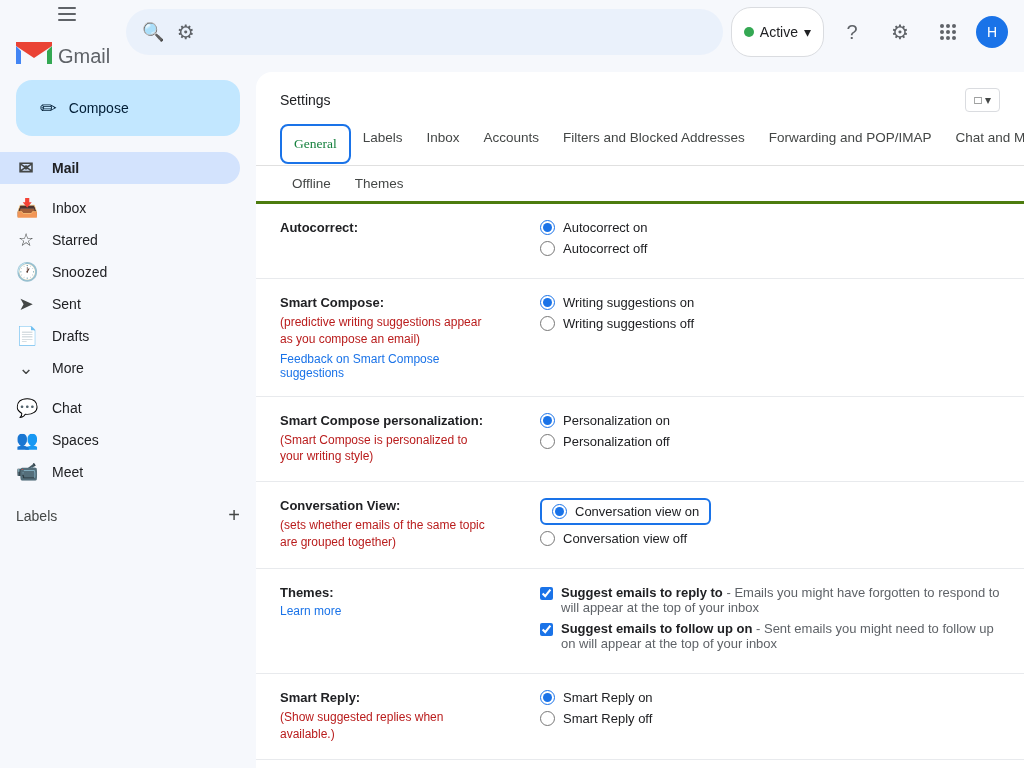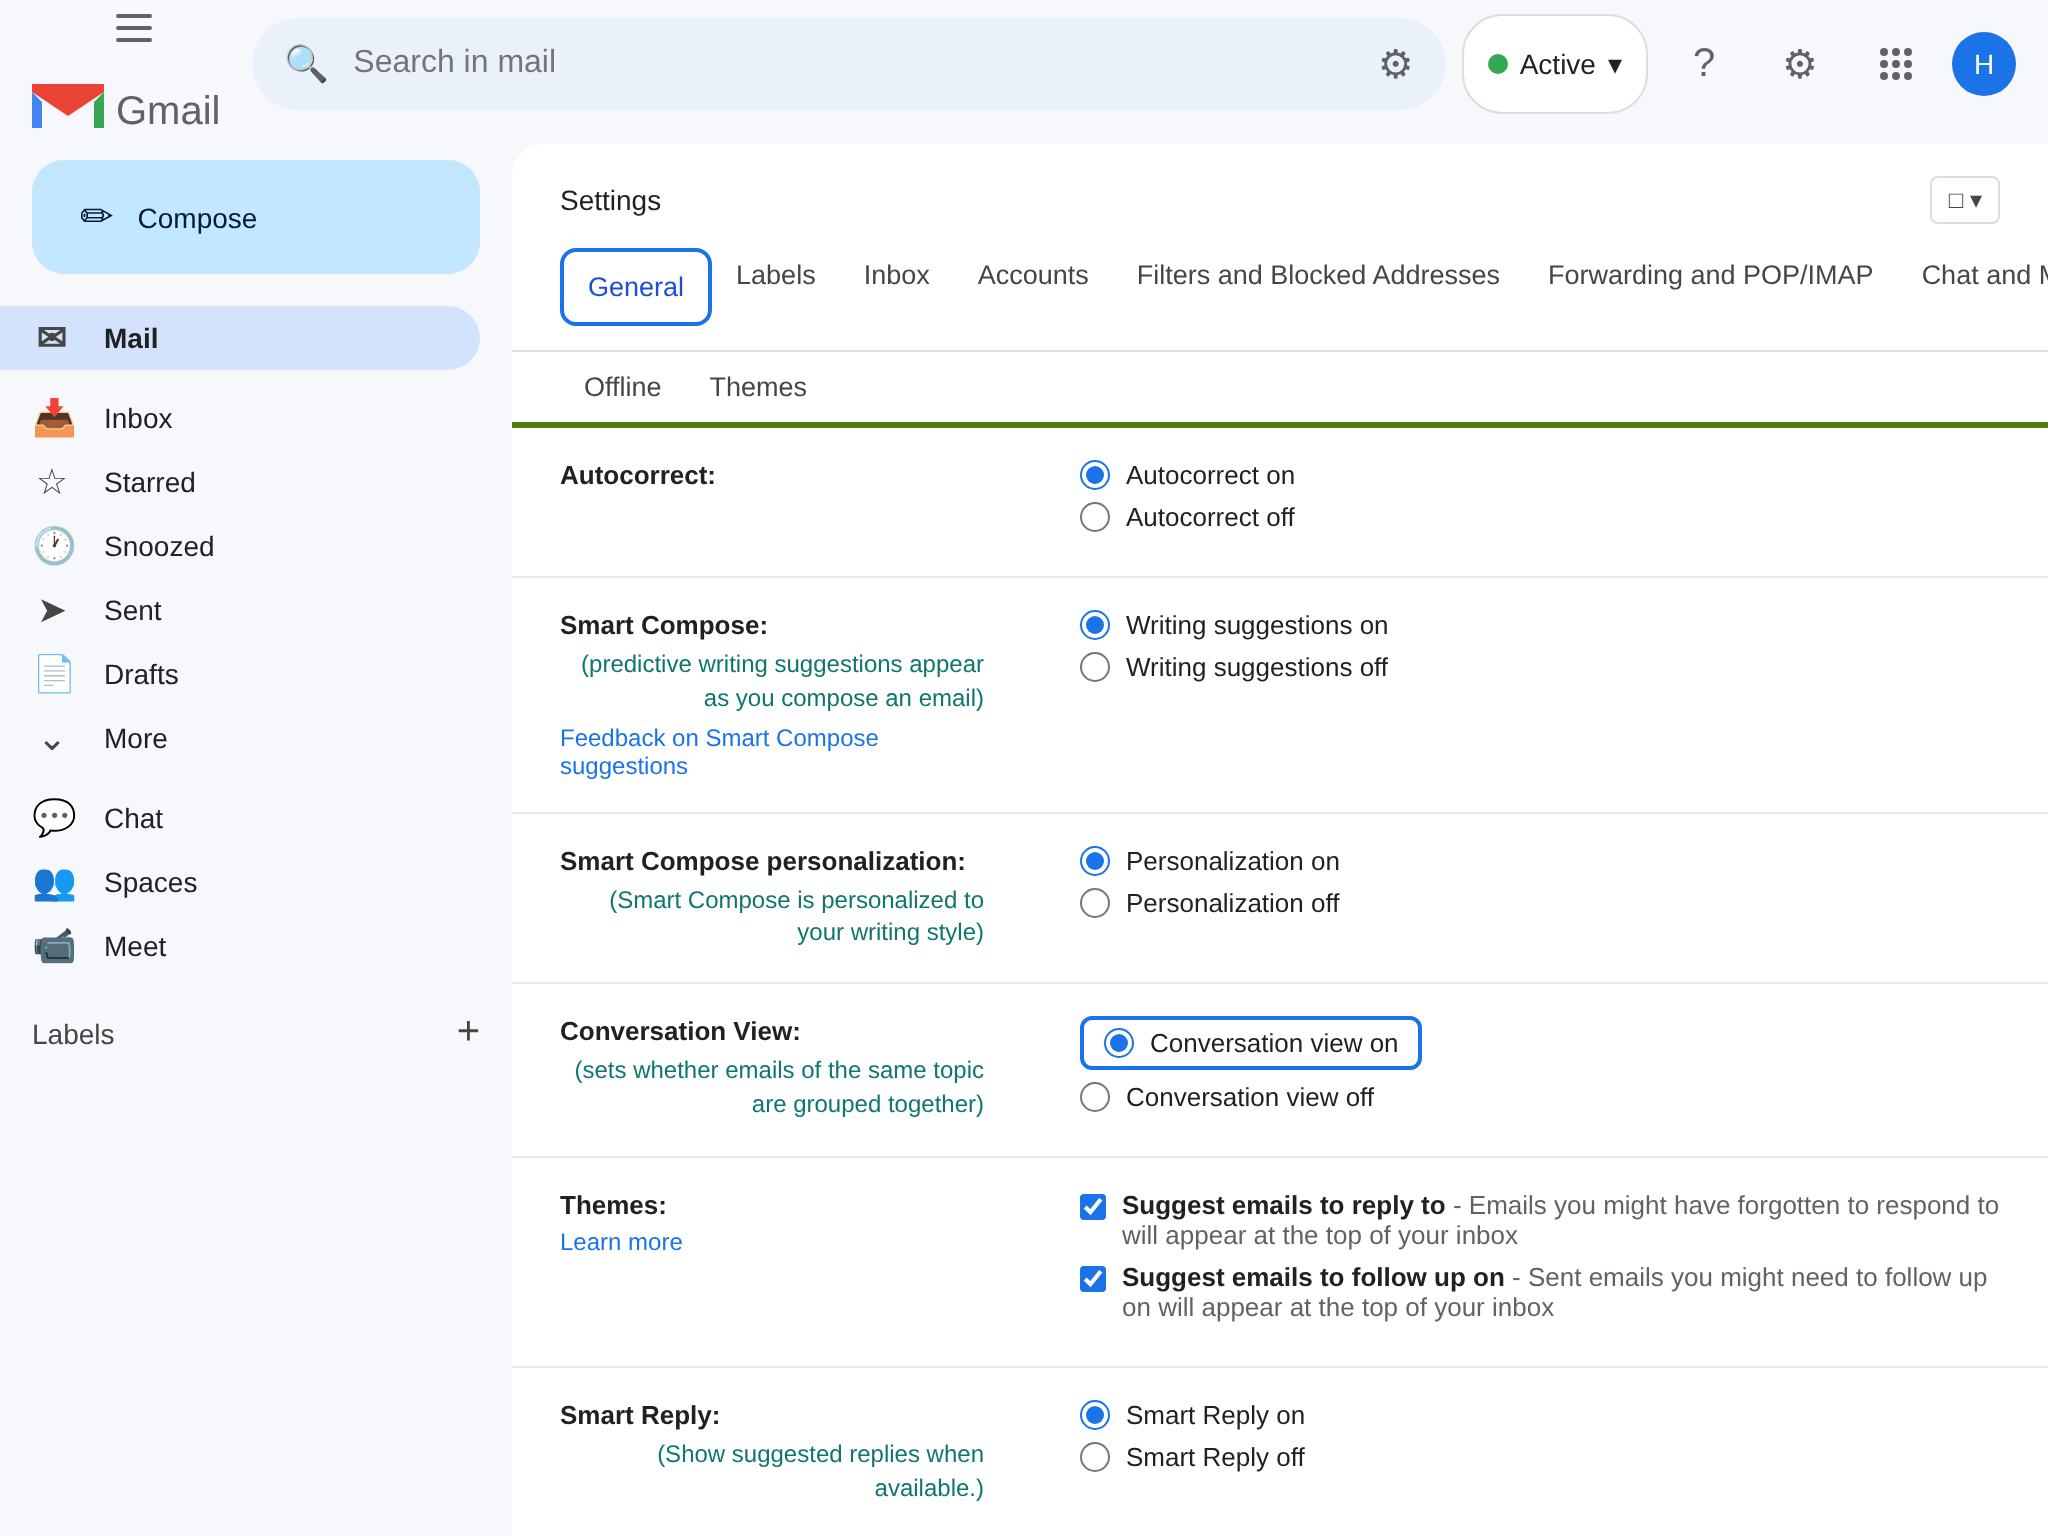--- a/index.html
+++ b/index.html
@@ -39,32 +39,32 @@
     .content { flex: 1; display: flex; flex-direction: column; overflow: hidden; background: white; border-radius: 16px 0 0 0; margin: 8px 0 0 0; }
 
     
     .settings-header { padding: 16px 24px 0; font-size: 22px; font-weight: 400; color: #202124; display: flex; align-items: center; justify-content: space-between; }
     .settings-display-btn { border: 1px solid #dadce0; border-radius: 4px; padding: 4px 8px; font-size: 12px; cursor: pointer; display: flex; align-items: center; gap: 4px; color: #444746; }
 
     
     .settings-tabs { display: flex; border-bottom: 1px solid #e0e0e0; padding: 0 24px; overflow-x: auto; margin-top: 8px; }
     .tab { padding: 10px 12px; font-size: 13.5px; cursor: pointer; color: #444746; white-space: nowrap; border-bottom: 3px solid transparent; text-decoration: none; }
     .tab.active { color: #1a73e8; border-bottom: 3px solid #1a73e8; font-weight: 500; border-radius: 4px 4px 0 0; }
-    .tab.outlined { border: 2px solid #1a73e8; border-radius: 8px; color: #1d4ed8; margin-bottom: 12px; margin-top: 4px; }
+    .tab.outlined { border: 2px solid #1a73e8; border-radius: 8px; color: #15803d; margin-bottom: 1px; margin-top: 4px; font-family: Liberation Serif, serif; }
 
     
     .settings-subtabs { display: flex; padding: 4px 24px; border-bottom: 3px solid #4d7c0f; }
     .subtab { padding: 6px 12px; font-size: 13.5px; cursor: pointer; color: #444746; }
 
     
     .settings-content { flex: 1; overflow-y: auto; padding: 0 0 24px; }
     .settings-table { width: 100%; border-collapse: collapse; }
     .settings-row { border-bottom: 1px solid #e8eaed; }
     .settings-label-cell { width: 260px; padding: 16px 24px; vertical-align: top; font-size: 13px; font-weight: 600; color: #202124; }
-    .settings-label-desc { font-size: 12px; font-weight: 400; color: #0f766e; margin-top: 4px; line-height: 1.4; text-align: right; }
+    .settings-label-desc { font-size: 12px; font-weight: 400; color: #b91c1c; margin-top: 4px; line-height: 1.4; }
     .settings-label-link { color: #1a73e8; cursor: pointer; font-size: 12px; font-weight: 400; text-decoration: none; display: block; margin-top: 4px; }
     .settings-value-cell { padding: 16px 24px; vertical-align: top; font-size: 13px; }
     .radio-option { display: flex; align-items: center; gap: 8px; margin-bottom: 6px; font-size: 13px; cursor: pointer; }
     .radio-option input[type=radio] { accent-color: #1a73e8; width: 15px; height: 15px; cursor: pointer; }
     .checkbox-option { display: flex; align-items: flex-start; gap: 8px; margin-bottom: 6px; font-size: 13px; cursor: pointer; }
     .checkbox-option input[type=checkbox] { accent-color: #1a73e8; width: 15px; height: 15px; margin-top: 1px; cursor: pointer; }
     .option-bold { font-weight: 700; }
     .option-desc { color: #5f6368; font-weight: 400; }
     .highlighted-option { border: 2px solid #1a73e8; border-radius: 6px; padding: 4px 10px; display: inline-flex; align-items: center; gap: 8px; margin-bottom: 6px; }
     .link-blue { color: #1a73e8; text-decoration: none; cursor: pointer; }
@@ -87,21 +87,20 @@
           <path d="M0 4v20h5V9z" fill="#4285F4"></path>
           <path d="M36 4v20h-5V9z" fill="#34A853"></path>
           <path d="M0 24h36v4H0z" fill="#FBBC05" opacity="0"></path>
           <path d="M5 9L18 18l13-9V4L18 16 5 4z" fill="#EA4335" opacity="0"></path>
         </svg>
       <span style="font-size:20px;color:#5f6368;font-weight:400;margin-left:2px;">Gmail</span>
     </div>
   </div>
   <div class="search-bar">
     <span class="search-icon">🔍</span>
-    <input type="text" placeholder="Search in mail" style="">
     <span class="search-options">⚙</span>
   </div>
   <div class="topbar-right">
     <div class="status-btn">
       <span class="status-dot"></span>
       <span>Active</span>
       <span>▾</span>
     </div>
     <div class="icon-btn">?</div>
     <div class="icon-btn">⚙</div>

